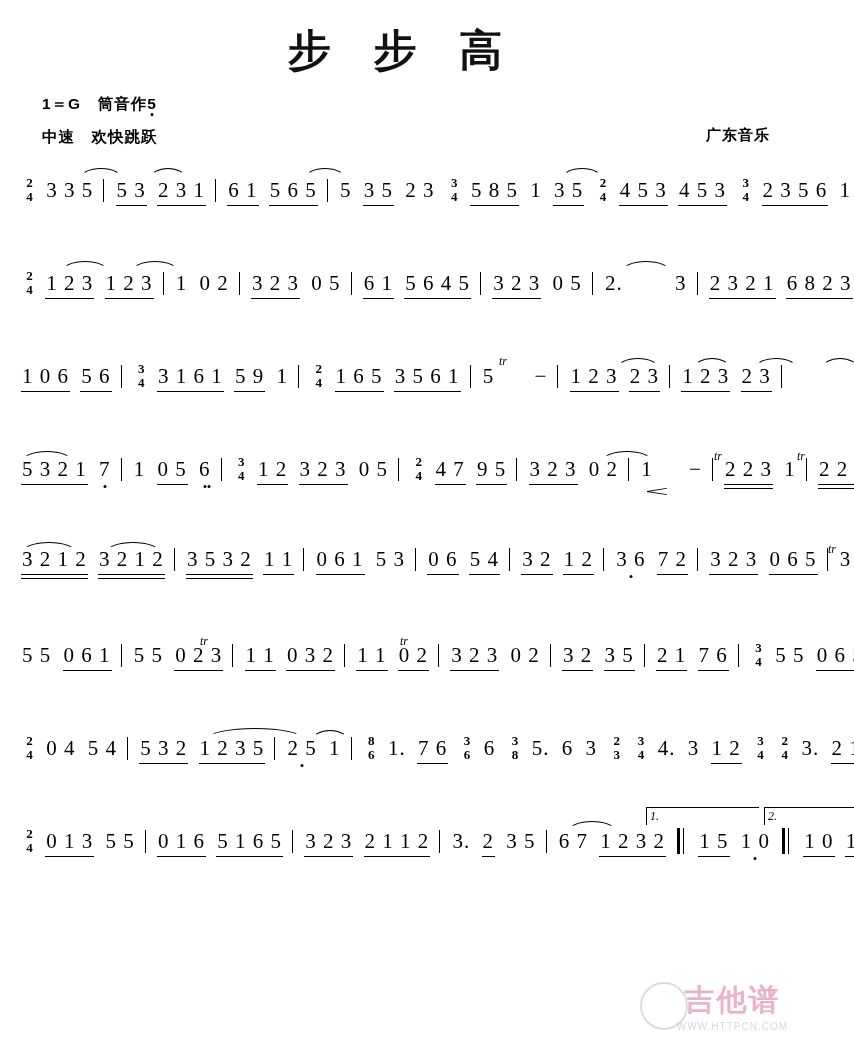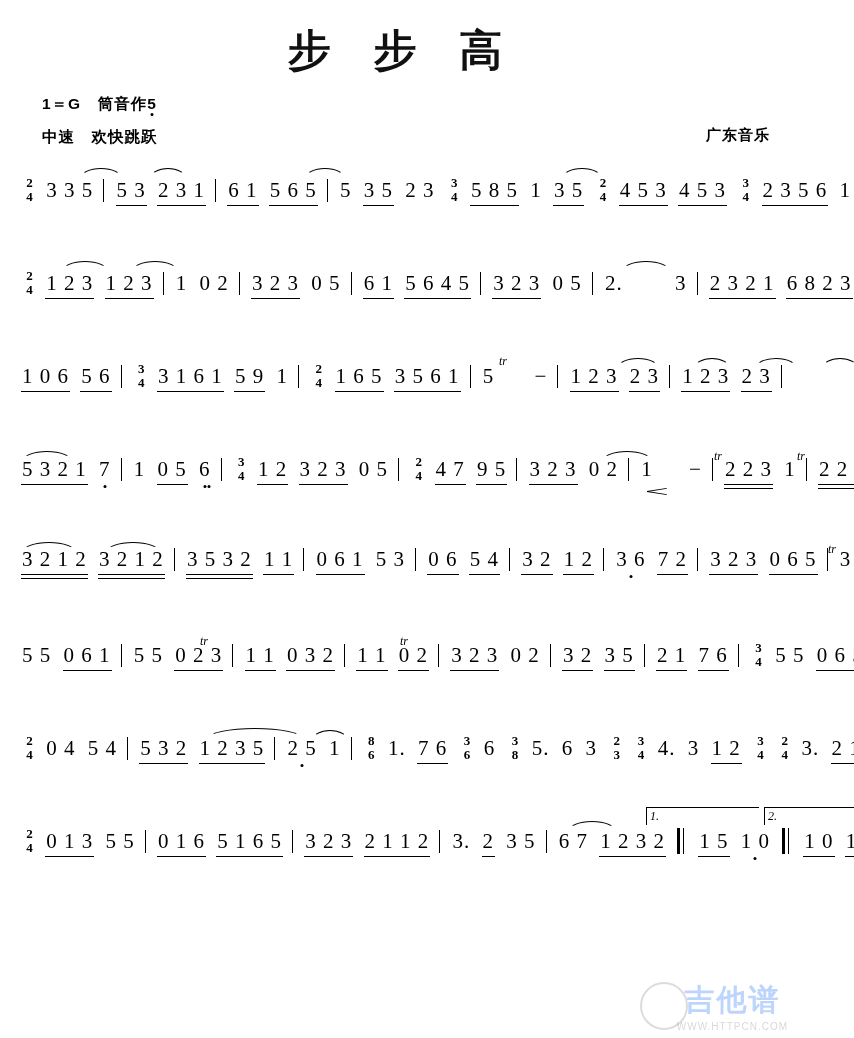--- a/index.html
+++ b/index.html
@@ -231,21 +231,21 @@
     position: absolute;
     right: 18px;
     bottom: 6px;
     opacity: 0.33;
     text-align: center;
     pointer-events: none;
   }
   .wm .wm-logo {
     font-size: 30px;
     font-weight: bold;
-    color: #3b82f6;
+    color: #be185d;
     letter-spacing: 2px;
     font-family: "Liberation Sans", sans-serif;
   }
   .wm .wm-url {
     font-size: 10px;
     color: #8a8a8a;
     letter-spacing: 1px;
     font-family: "Liberation Sans", sans-serif;
   }
   .wm-circle {

